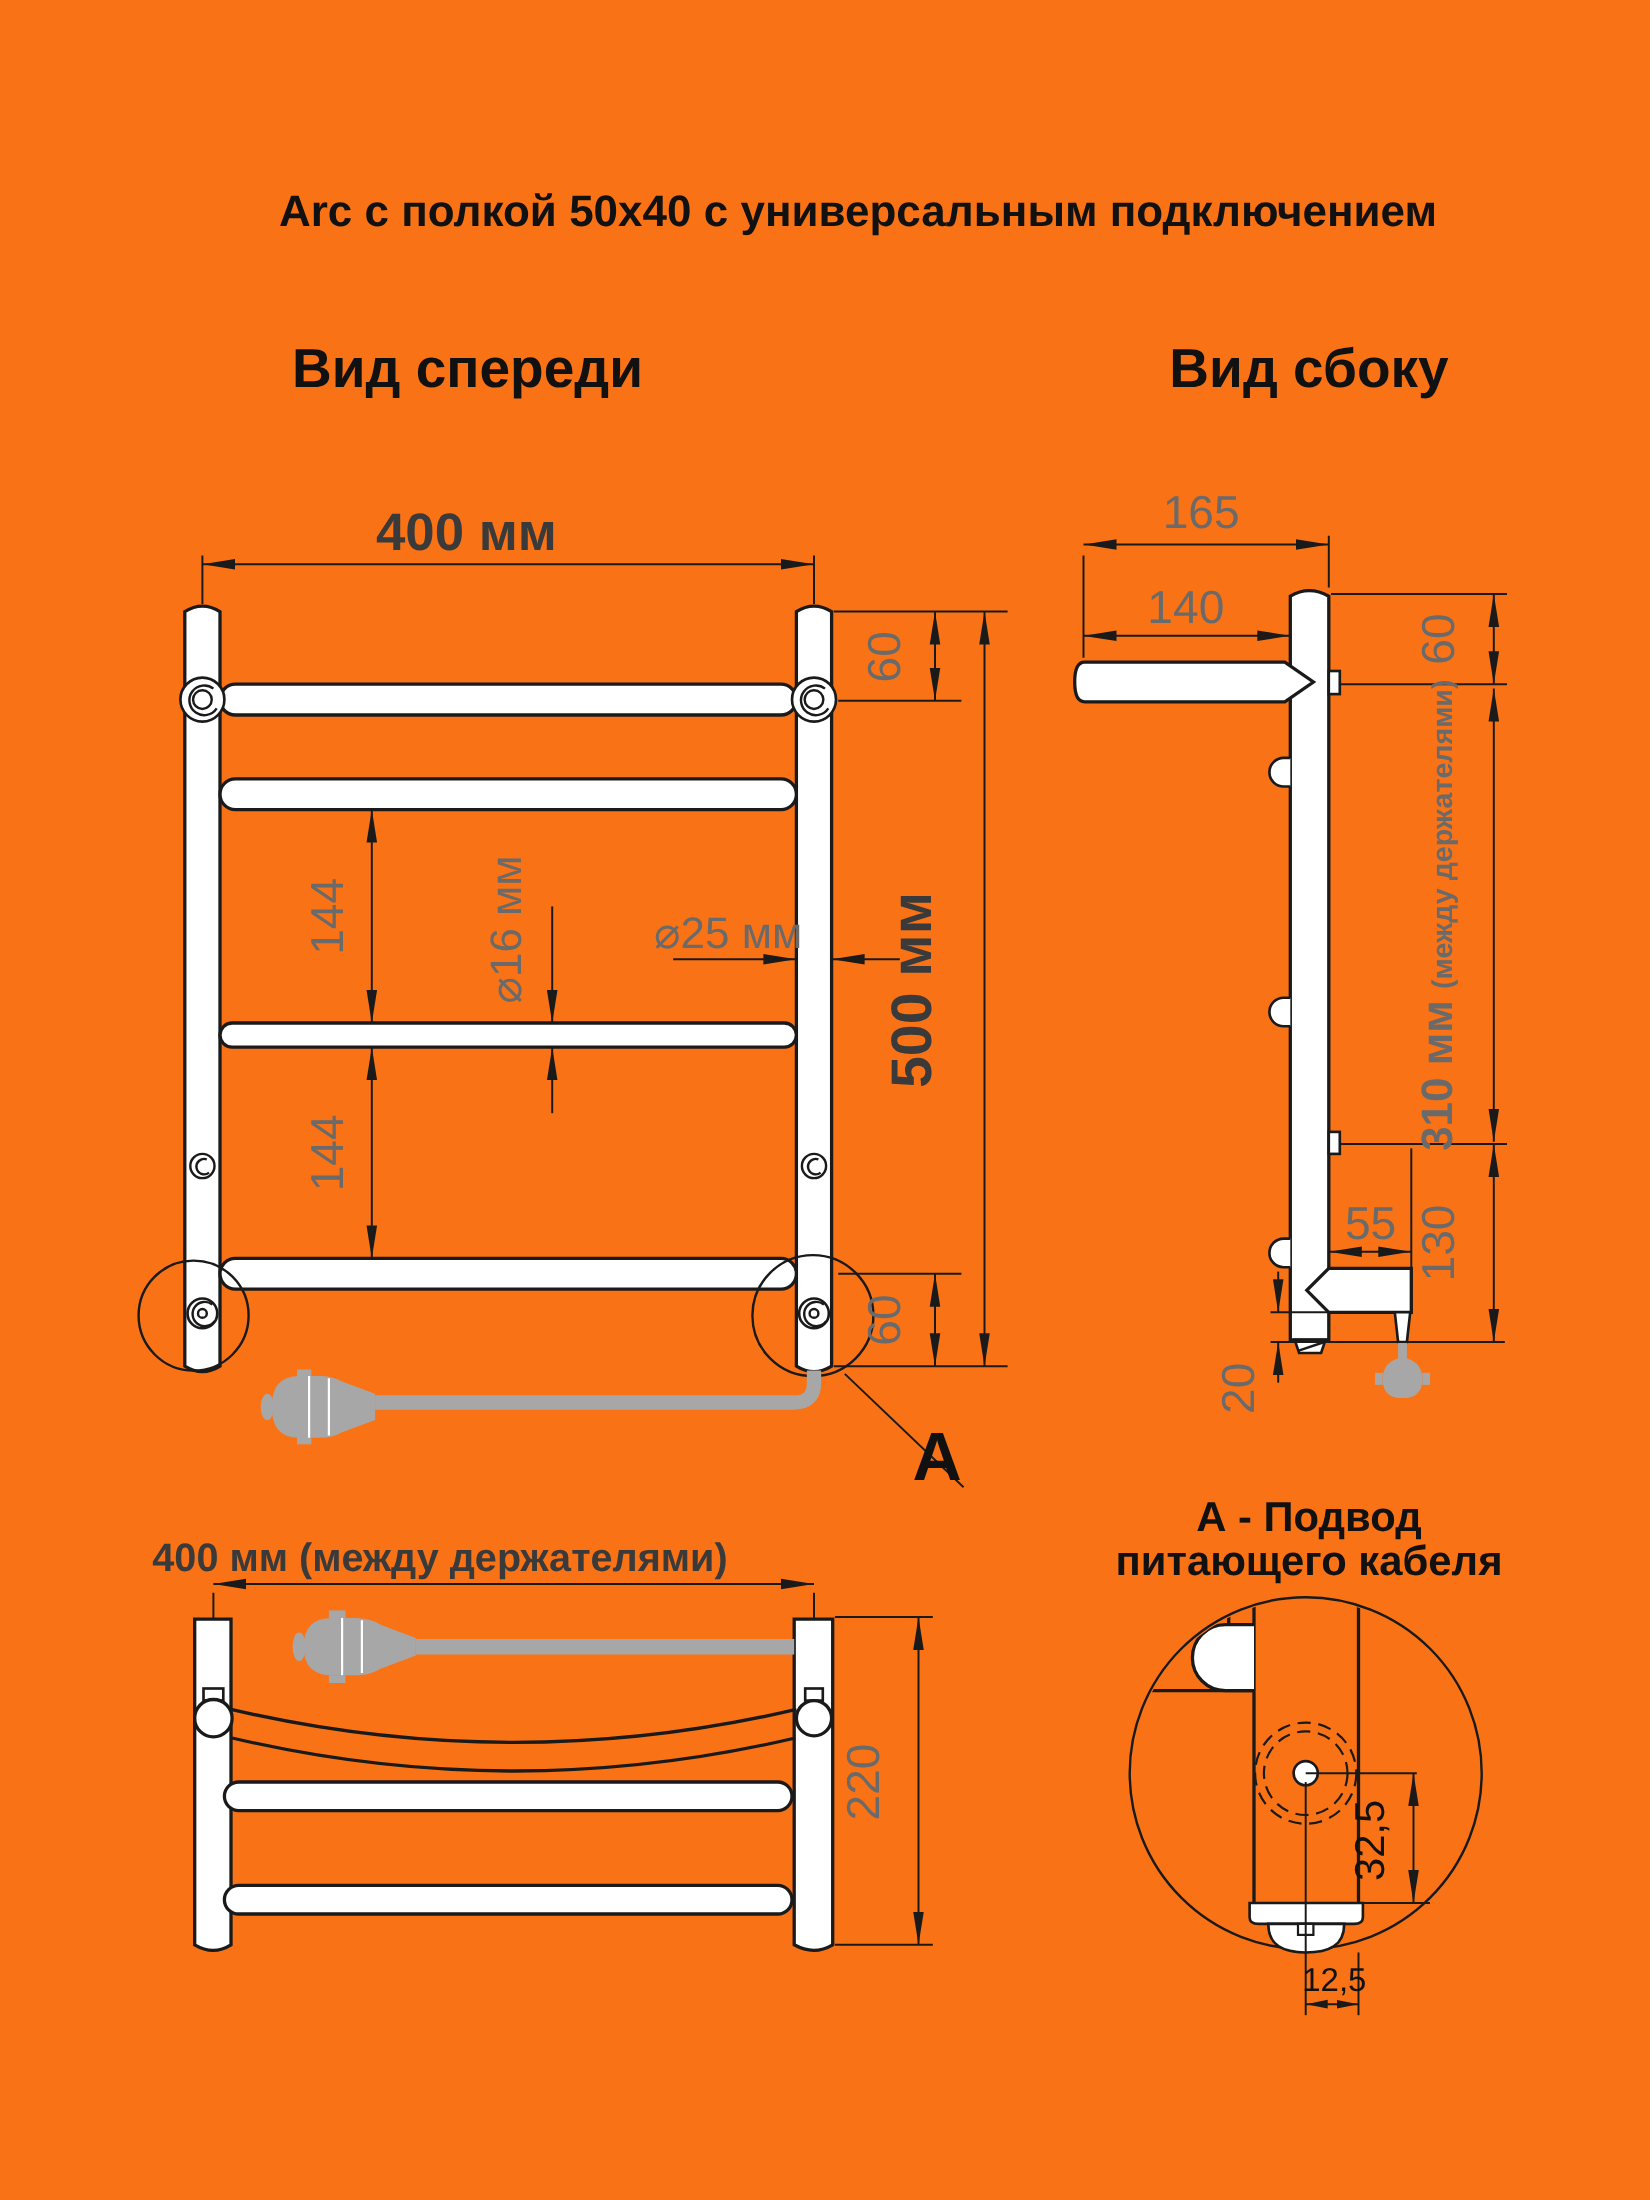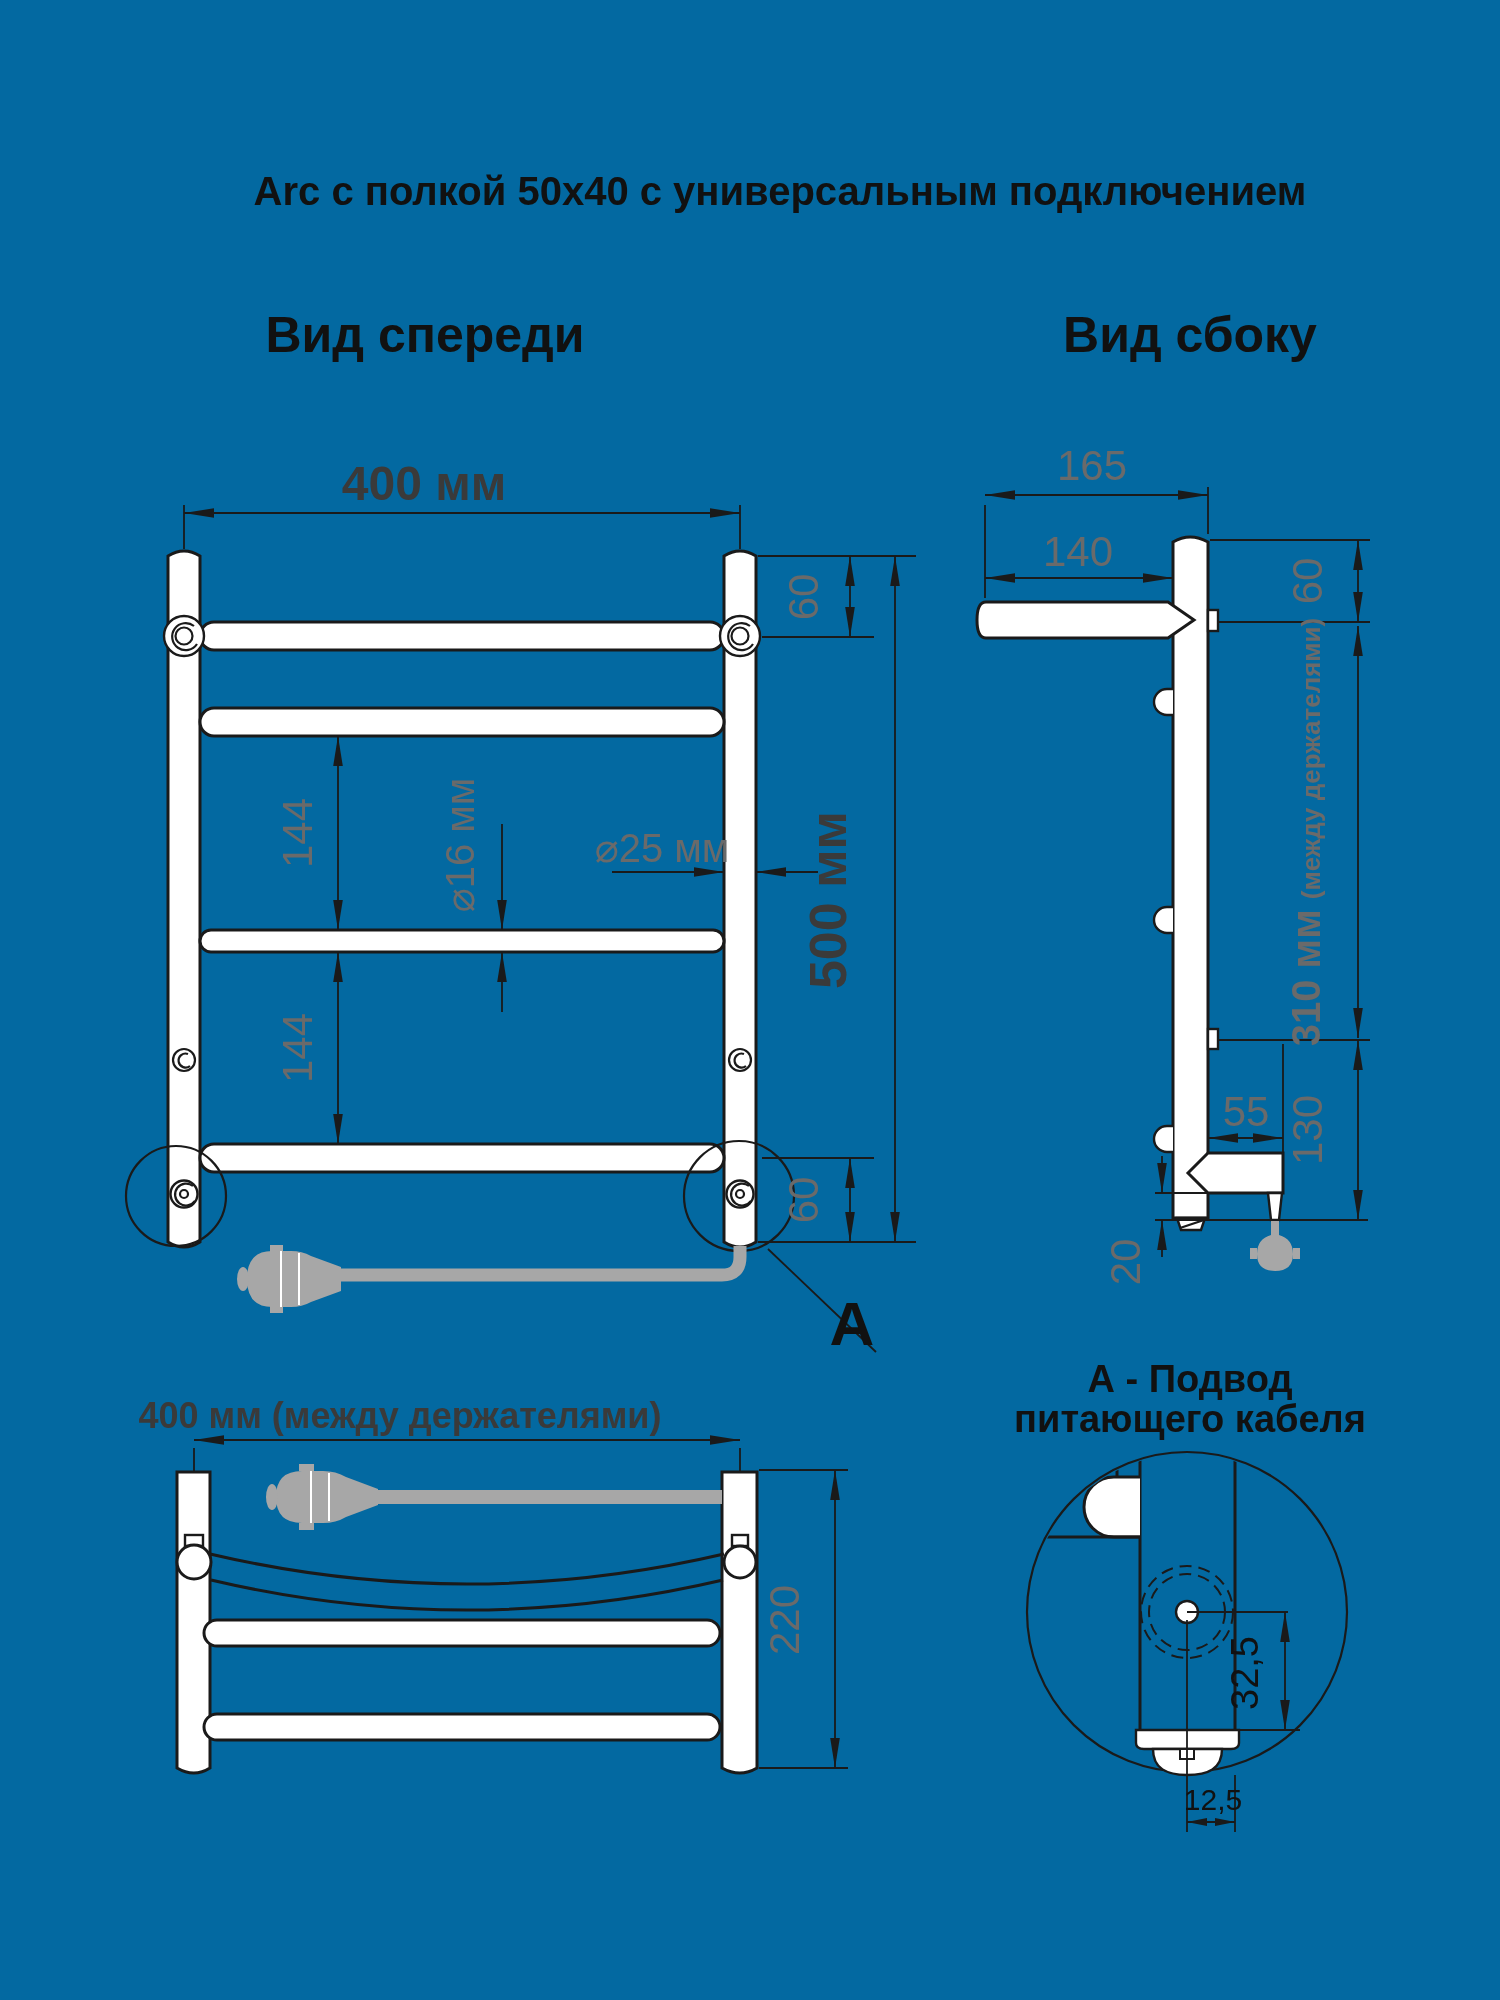--- a/index.html
+++ b/index.html
@@ -1,16 +1,16 @@
 <!DOCTYPE html>
 <html><head>
 <meta charset="utf-8">
 <style>
   html,body{margin:0;padding:0;background:#ffffff;}
-  .page{width:1500px;height:2000px;background:#0369a1;position:relative;}
+  .page{width:1500px;height:2000px;background:#f97316;position:relative;}
   svg{display:block;}
   text{font-family:"Liberation Sans","DejaVu Sans",sans-serif;fill:#6a6a6a;}
   .blk{fill:#111111;}
   .drk{fill:#3a3a3a;}
   .bold{font-weight:bold;}
   .ln{stroke:#1a1a1a;stroke-width:3;fill:none;}
   .lnw{stroke:#1a1a1a;stroke-width:3;fill:#ffffff;}
   .ln25{stroke:#1a1a1a;stroke-width:2.4;fill:#ffffff;}
   .thin{stroke:#1a1a1a;stroke-width:2.2;fill:none;}
   .dim{stroke:#1a1a1a;stroke-width:1.8;fill:none;}

